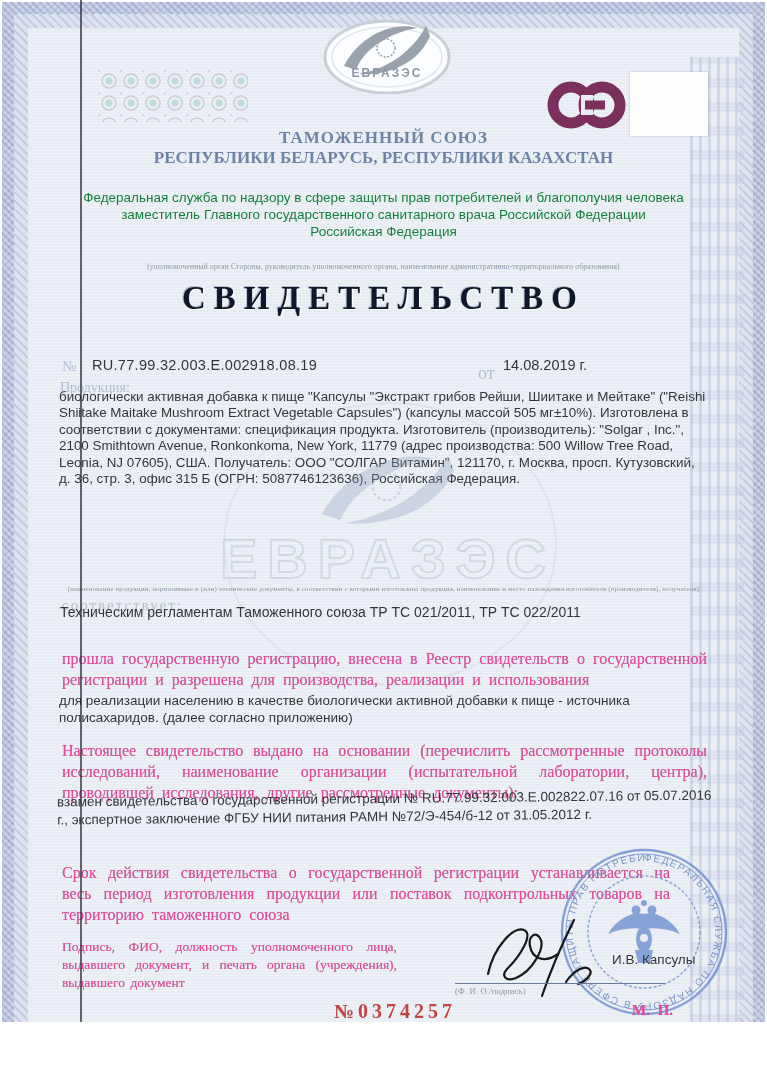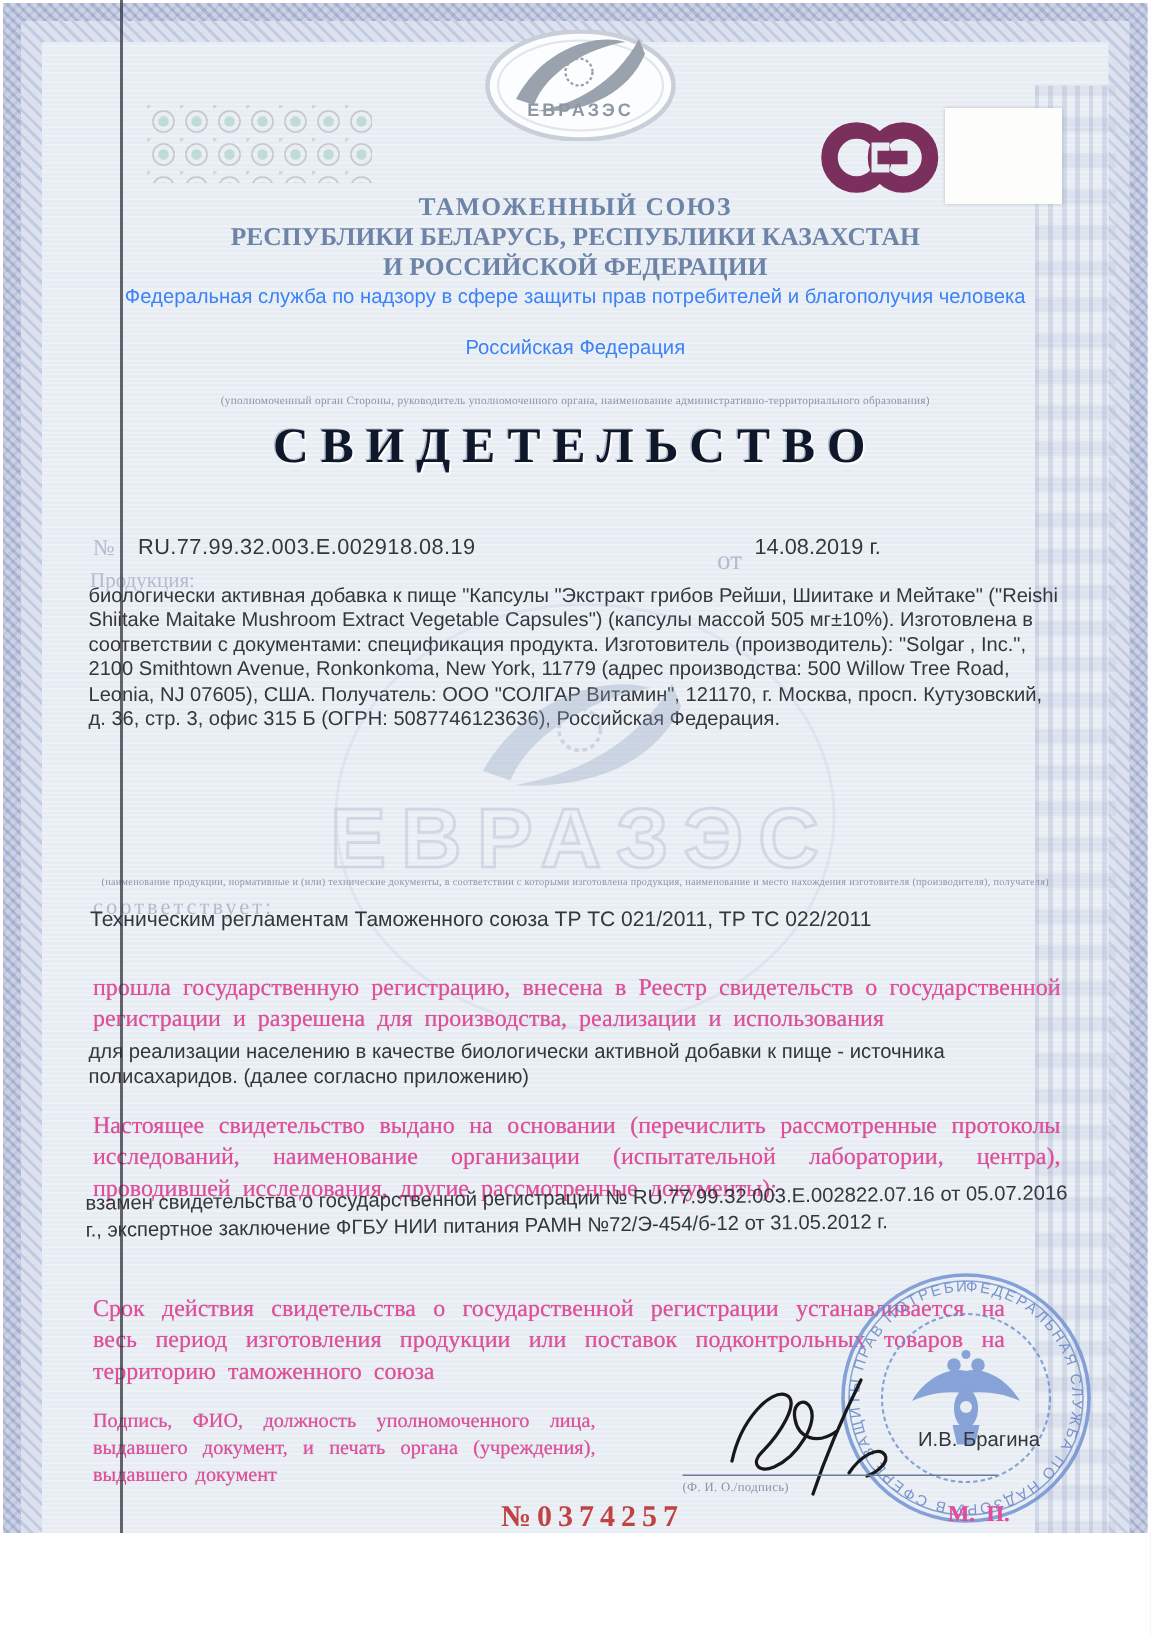--- a/index.html
+++ b/index.html
@@ -23,21 +23,21 @@
   .fold-line{position:absolute;left:80px;top:0;width:2px;height:1062px;background:rgba(45,45,52,.72);}
   .pattern-block{position:absolute;left:96px;top:68px;width:150px;height:52px;opacity:.85;
         background-image:
           radial-gradient(circle at 11px 11px, rgba(120,190,170,.45) 3px, rgba(0,0,0,0) 4px),
           radial-gradient(circle at 11px 11px, rgba(0,0,0,0) 6px, rgba(140,140,145,.55) 7px, rgba(0,0,0,0) 8px),
           radial-gradient(circle at 0px 0px, rgba(200,150,160,.4) 2px, rgba(0,0,0,0) 3px);
         background-size:22px 22px,22px 22px,22px 22px;}
   .abs{position:absolute;}
   .center{left:0;right:0;text-align:center;}
   .serifb{font-family:"Liberation Serif",serif;font-weight:bold;color:#6d84a8;text-align:center;}
-  .sansdark{font-family:"Liberation Sans",sans-serif;color:#3b82f6;}
+  .sansdark{font-family:"Liberation Sans",sans-serif;color:#15803d;}
   .fineprint{font-family:"Liberation Serif",serif;color:#8a93a8;font-size:7.5px;letter-spacing:.2px;}
   .tpl{font-family:"Liberation Serif",serif;color:#ec4899;text-align:justify;word-spacing:4px;
        text-shadow:0 0 .5px rgba(92,109,147,.6);}
   .faintlbl{font-family:"Liberation Serif",serif;color:#94a1bd;opacity:.65;}
   .fill{font-family:"Liberation Sans",sans-serif;color:#33373c;}
   .title-main{font-family:"Liberation Serif",serif;font-weight:bold;font-size:33px;letter-spacing:8px;
        color:#0f172a;text-shadow:1px 1px 0 #ffffff,-1px -1px 0 rgba(80,100,135,.35);}
   .title-sub{font-family:"Liberation Serif",serif;font-weight:bold;font-size:21px;color:#4e5d80;letter-spacing:1px;}
   .serial{font-family:"Liberation Serif",serif;font-weight:bold;font-size:20px;color:#bf4343;letter-spacing:4px;}
   .wm{opacity:.33;}
@@ -75,22 +75,22 @@
   <svg class="abs" style="left:545px;top:78px;" width="88" height="54" viewBox="0 0 88 54">
     <circle cx="26" cy="27" r="18" fill="none" stroke="#7b2f5c" stroke-width="11"></circle>
     <circle cx="57" cy="27" r="18" fill="none" stroke="#7b2f5c" stroke-width="11"></circle>
     <rect x="36" y="17" width="12" height="20" fill="#e8edf3"></rect>
     <rect x="40" y="22.5" width="20" height="9" fill="#7b2f5c"></rect>
   </svg>
   <div class="white-rect"></div>
 
   <div class="abs center serifb" style="top:128px;font-size:17px;letter-spacing:1px;">ТАМОЖЕННЫЙ СОЮЗ</div>
   <div class="abs center serifb" style="top:148px;font-size:17px;">РЕСПУБЛИКИ БЕЛАРУСЬ, РЕСПУБЛИКИ КАЗАХСТАН</div>
-  <div class="abs center serifb" style="top:168px;font-size:17px;">И РОССИЙСКОЙ ФЕДЕРАЦИИ</div>
   <div class="abs center sansdark" style="top:190px;font-size:13.5px;">Федеральная служба по надзору в сфере защиты прав потребителей и благополучия человека</div>
+  <div class="abs center sansdark" style="top:207px;font-size:13.5px;">заместитель Главного государственного санитарного врача Российской Федерации</div>
   <div class="abs center sansdark" style="top:224px;font-size:13.5px;">Российская Федерация</div>
   <div class="abs center fineprint" style="top:262px;">(уполномоченный орган Стороны, руководитель уполномоченного органа, наименование административно-территориального образования)</div>
 
   <div class="abs center title-main" style="top:280px;">СВИДЕТЕЛЬСТВО</div>
 
   <div class="abs faintlbl" style="left:62px;top:358px;font-size:15px;">№</div>
   <div class="abs fill" style="left:92px;top:357px;font-size:14.5px;letter-spacing:.3px;">RU.77.99.32.003.E.002918.08.19</div>
   <div class="abs faintlbl" style="left:478px;top:363px;font-size:18px;">от</div>
   <div class="abs fill" style="left:503px;top:357px;font-size:14.5px;">14.08.2019 г.</div>
 
@@ -140,21 +140,21 @@
     </g>
   </svg>
 
   <svg class="abs" style="left:478px;top:912px;" width="170" height="92" viewBox="0 0 170 92">
     <g fill="none" stroke="#17181c" stroke-width="2.2" stroke-linecap="round">
       <path d="M10,62 C16,34 36,14 46,18 C56,22 42,44 30,56 C22,64 28,70 38,66 C54,59 68,36 62,26 C58,19 50,24 52,34 C54,46 66,52 80,42"></path>
       <path d="M96,8 C84,32 72,60 64,84"></path>
       <path d="M88,70 C96,58 108,52 112,58 C115,63 106,70 100,72"></path>
     </g>
   </svg>
-  <div class="abs fill" style="left:612px;top:952px;font-size:13.5px;">И.В. Брагина</div>
+  <div class="abs fill" style="left:612px;top:952px;font-size:13.5px;">И.В. Капсулы</div>
   <div class="signline"></div>
   <div class="abs fineprint" style="left:455px;top:986px;width:210px;text-align:left;font-size:8.5px;">(Ф. И. О./подпись)</div>
   <div class="abs tpl" style="left:62px;top:938px;width:335px;font-size:13.5px;line-height:18px;word-spacing:2px;">Подпись, ФИО, должность уполномоченного лица, выдавшего документ, и печать органа (учреждения), выдавшего документ</div>
 
   <div class="abs serial" style="left:280px;top:1000px;width:230px;text-align:center;">№0374257</div>
   <div class="abs tpl" style="left:632px;top:1002px;font-size:15px;font-weight:bold;">М. П.</div>
 
   <div class="fold-line"></div>
   <div class="microtext"></div>
 </div>

